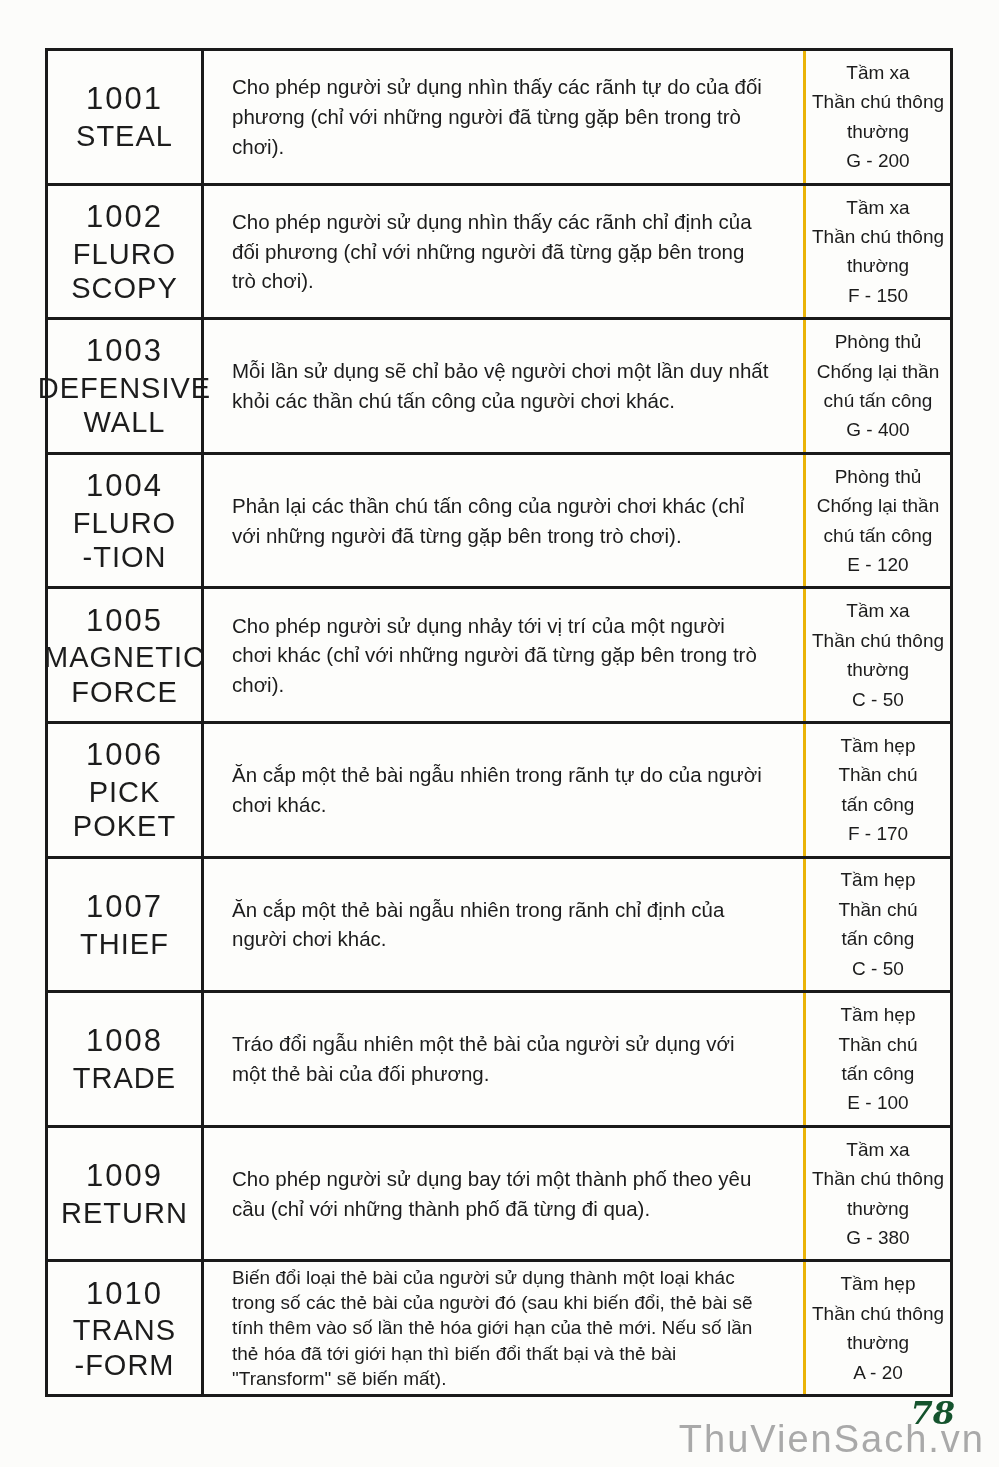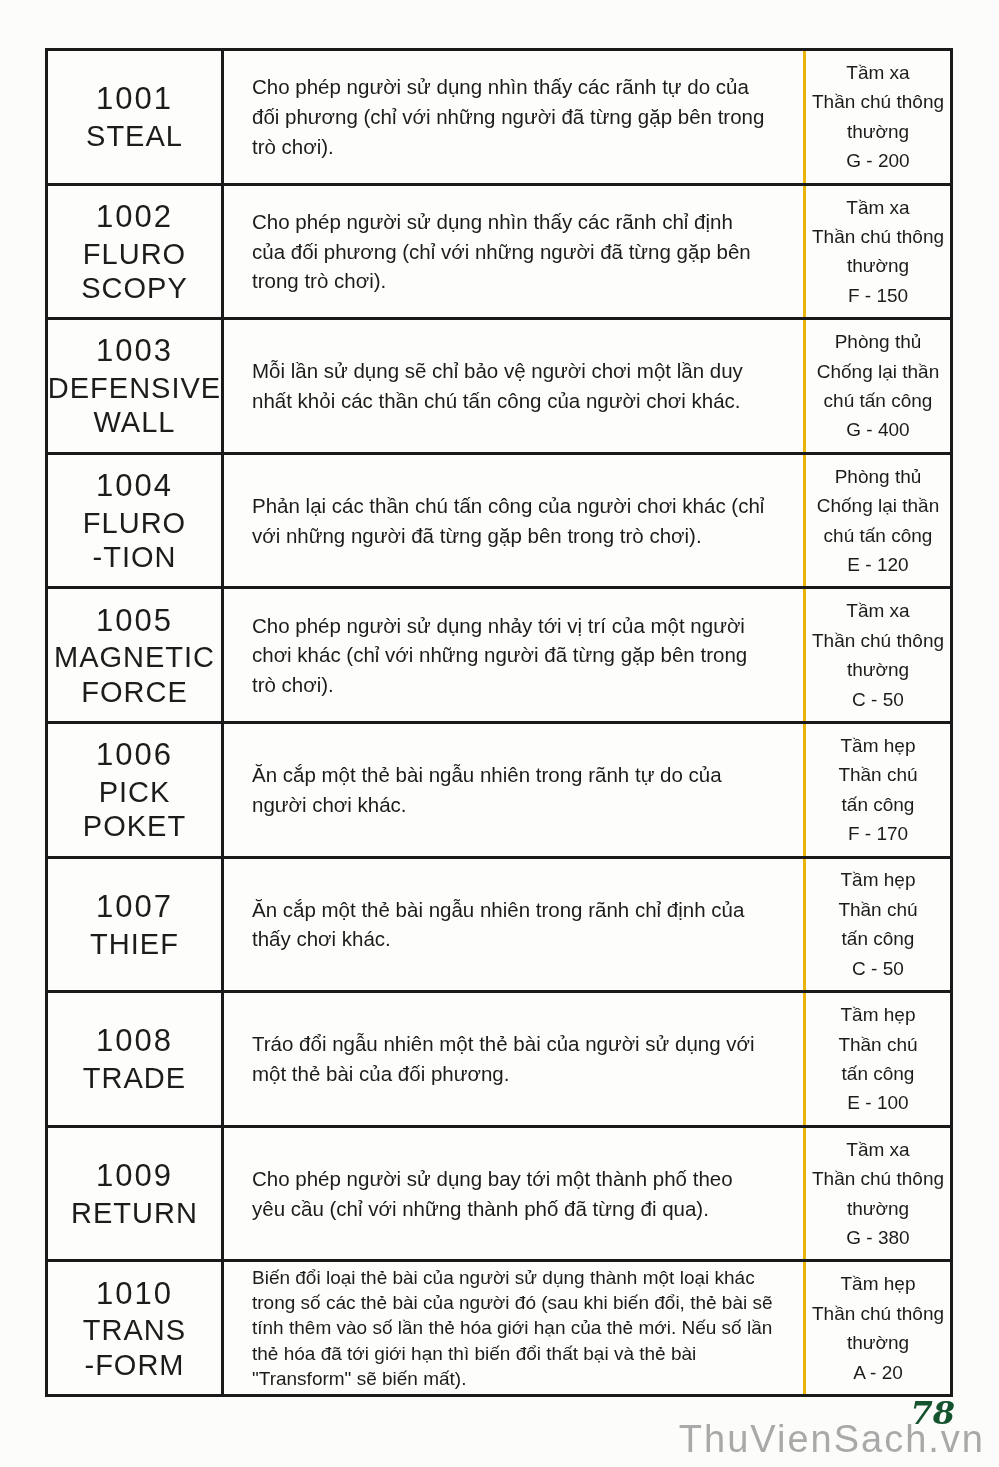--- a/index.html
+++ b/index.html
@@ -34,21 +34,21 @@
     min-height: 0;
   }
   .row:last-child {
     border-bottom: none;
   }
   .cell {
     box-sizing: border-box;
     min-width: 0;
   }
   .cell-id {
-    width: 176px;
+    width: 156px;
     border-right: 3px solid #1a1a1a;
     display: flex;
     flex-direction: column;
     align-items: center;
     justify-content: center;
     text-align: center;
     padding: 2px;
   }
   .spell-id {
     font-size: 31px;
@@ -185,21 +185,21 @@
 Thần chú
 tấn công
 F - 170</div>
   </div>
 
   <div class="row">
     <div class="cell cell-id">
       <div class="spell-id">1007</div>
       <div class="spell-name">THIEF</div>
     </div>
-    <div class="cell cell-desc">Ăn cắp một thẻ bài ngẫu nhiên trong rãnh chỉ định của thấy chơi khác.</div>
+    <div class="cell cell-desc">Ăn cắp một thẻ bài ngẫu nhiên trong rãnh chỉ định của người chơi khác.</div>
     <div class="cell cell-cat">Tầm hẹp
 Thần chú
 tấn công
 C - 50</div>
   </div>
 
   <div class="row">
     <div class="cell cell-id">
       <div class="spell-id">1008</div>
       <div class="spell-name">TRADE</div>

